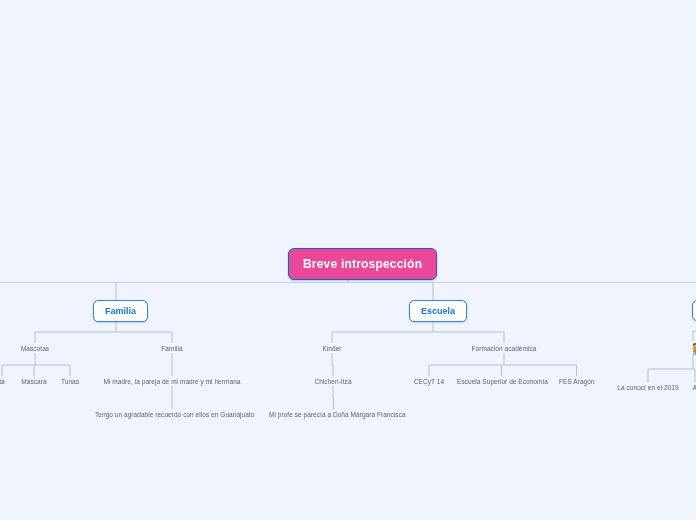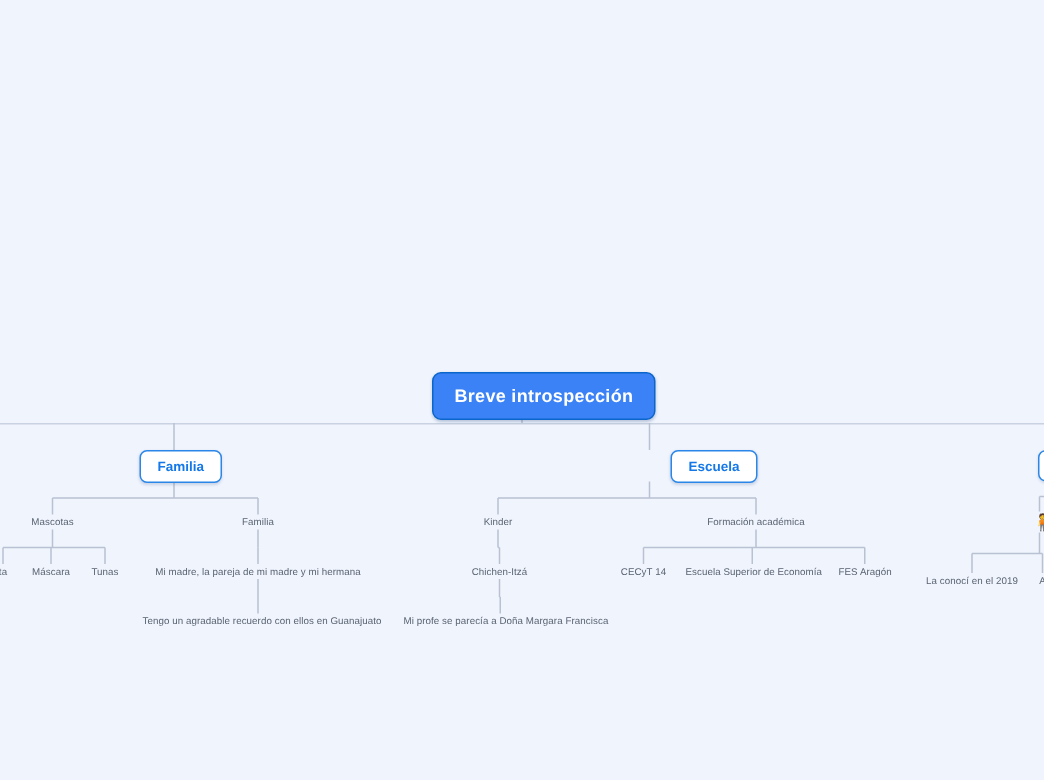--- a/index.html
+++ b/index.html
@@ -29,21 +29,21 @@
     height: 520px;
     pointer-events: none;
   }
   .node {
     position: absolute;
     box-sizing: border-box;
     white-space: nowrap;
   }
   
   .node.root {
-    background: #3b82f6;
+    background: #ec4899;
     border: 1px solid #0b66cc;
     border-radius: 6px;
     color: #ffffff;
     font-size: 12px;
     font-weight: bold;
     letter-spacing: 0.2px;
     padding: 8px 14px;
     box-shadow: 0 1px 2px rgba(20,60,120,0.25);
     text-align: center;
   }
@@ -129,21 +129,21 @@
   <div id="nodes">
       <div class="node root" style="left: 288px; top: 248px;"><span>Breve introspección</span></div>
       <div class="node lvl1" style="left: 93px; top: 300px;"><span>Familia</span></div>
       <div class="node plain" style="left: 16px; top: 343px; width: 38px;"><span>Mascotas</span></div>
       <div class="node plain" style="left: -8px; top: 376px; width: 20px;"><span>ta</span></div>
       <div class="node plain" style="left: 17px; top: 376px; width: 34px;"><span>Máscara</span></div>
       <div class="node plain" style="left: 57px; top: 376px; width: 26px;"><span>Tunas</span></div>
       <div class="node plain" style="left: 157px; top: 343px; width: 30px;"><span>Familia</span></div>
       <div class="node plain" style="left: 101px; top: 376px; width: 142px;"><span>Mi madre, la pareja de mi madre y mi hermana</span></div>
       <div class="node plain" style="left: 93px; top: 409px; width: 158px;"><span>Tengo un agradable recuerdo con ellos en Guanajuato</span></div>
-      <div class="node lvl1" style="left: 409px; top: 300px; margin-left: 38px;"><span>Escuela</span></div>
+      <div class="node lvl1" style="left: 409px; top: 300px;"><span>Escuela</span></div>
       <div class="node plain" style="left: 318px; top: 343px; width: 28px;"><span>Kinder</span></div>
       <div class="node plain" style="left: 310px; top: 376px; width: 46px;"><span>Chichen-Itzá</span></div>
       <div class="node plain" style="left: 267px; top: 409px; width: 133px;"><span>Mi profe se parecía a Doña Margara Francisca</span></div>
       <div class="node plain" style="left: 464px; top: 343px; width: 80px;"><span>Formación académica</span></div>
       <div class="node plain" style="left: 411px; top: 376px; width: 36px;"><span>CECyT 14</span></div>
       <div class="node plain" style="left: 455px; top: 376px; width: 93px;"><span>Escuela Superior de Economía</span></div>
       <div class="node plain" style="left: 557px; top: 376px; width: 39px;"><span>FES Aragón</span></div>
       <div class="node lvl1" style="left: 692px; top: 300px; width: 24px; height: 21px;"></div>
       <div class="node plain emoji" style="left: 686px; top: 341px;"><span>🧍</span></div>
       <div class="node plain" style="left: 615px; top: 382px; width: 66px;"><span>La conocí en el 2019</span></div>

